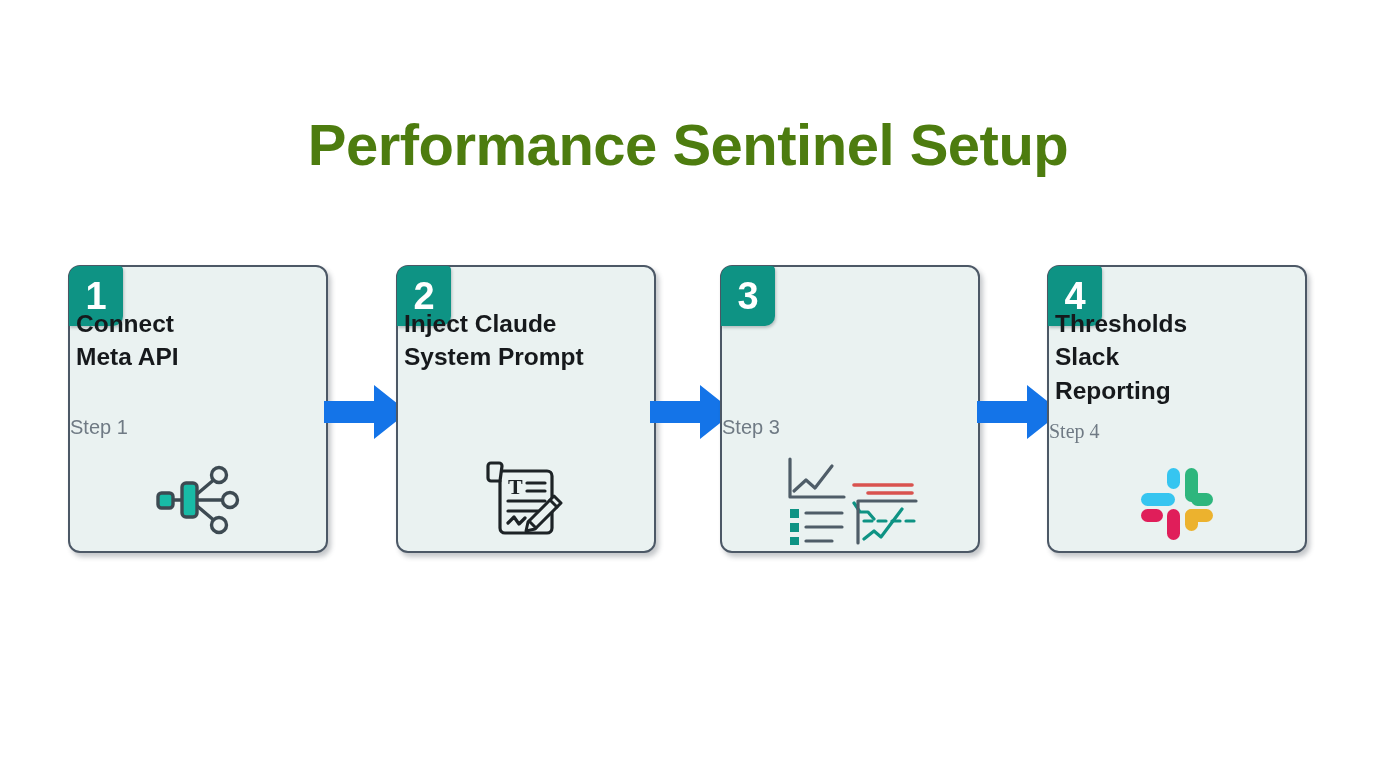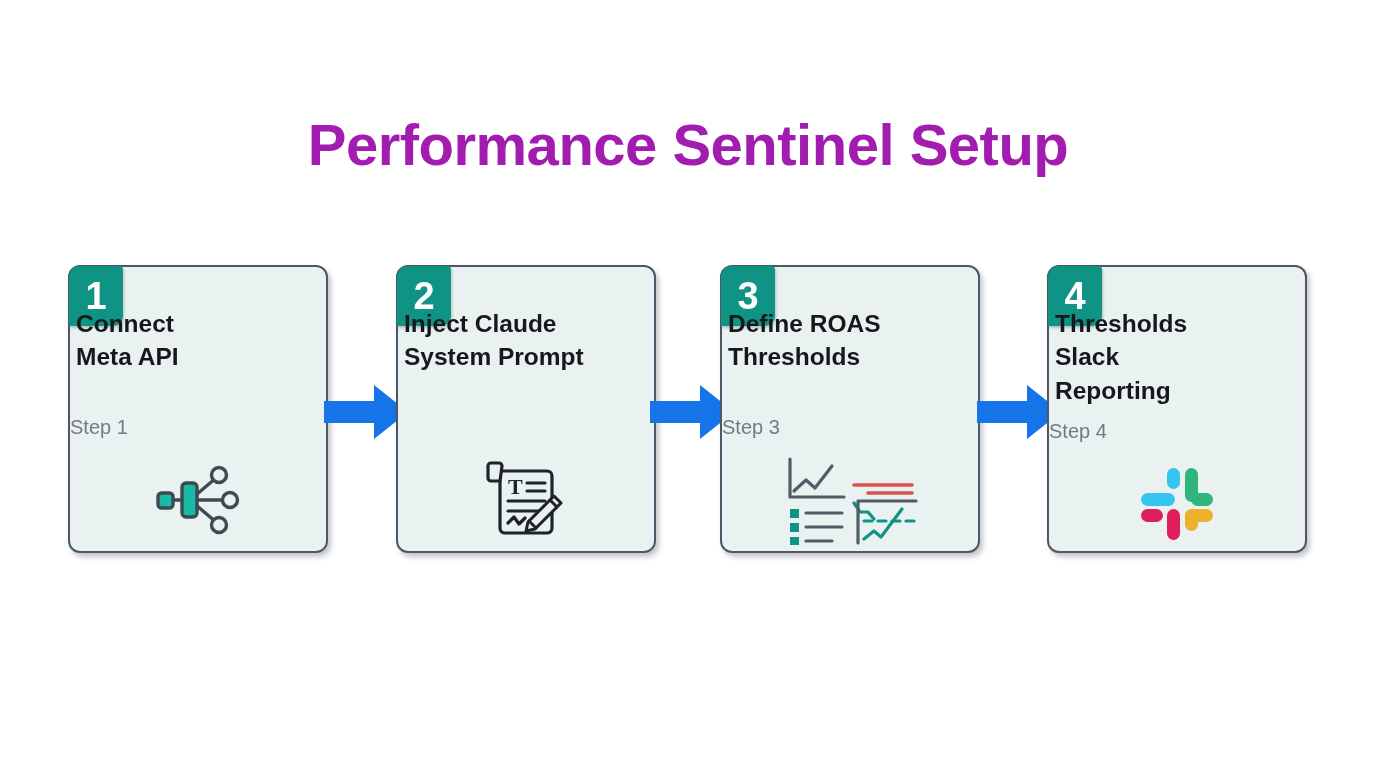--- a/index.html
+++ b/index.html
@@ -17,21 +17,21 @@
   }
 
   #page-title {
     position: absolute;
     top: 112px;
     left: 0;
     width: 1376px;
     text-align: center;
     font-size: 58px;
     font-weight: bold;
-    color: #a21caf;
+    color: #4d7c0f;
     letter-spacing: -0.5px;
     line-height: 1.15;
     white-space: nowrap;
   }
 
   #flow {
     position: absolute;
     top: 265px;
     left: 68px;
     width: 1240px;
@@ -179,24 +179,20 @@
   </div>
 
   <div class="arrow a2">
     <svg width="84" height="58" viewBox="0 0 84 58">
       <path d="M0 18 L50 18 L50 2 L84 29 L50 56 L50 40 L0 40 Z" fill="#1474e8"></path>
     </svg>
   </div>
 
   <div class="card c3">
     <div class="badge">3</div>
-    <div class="card-title">
-      <div>Define ROAS</div>
-      <div>Thresholds</div>
-    </div>
     <div class="step-label">Step 3</div>
     <div class="icon-slot">
       <svg width="136" height="90" viewBox="0 0 136 90">
 
         <g fill="none" stroke="#4f5d68" stroke-width="3.2" stroke-linecap="round" stroke-linejoin="round">
           <path d="M8 4 V42 H62"></path>
           <path d="M12 36 l12 -11 l9 8 l17 -22"></path>
         </g>
 
         <g fill="none" stroke="#d9534f" stroke-width="3.6" stroke-linecap="round">
@@ -231,21 +227,21 @@
     </svg>
   </div>
 
   <div class="card c4">
     <div class="badge">4</div>
     <div class="card-title">
       <div>Thresholds</div>
       <div>Slack</div>
       <div>Reporting</div>
     </div>
-    <div class="step-label" style="top:152px;">Step 4</div>
+    <div class="step-label" style="top:152px;font-family:Liberation Serif, serif;">Step 4</div>
     <div class="icon-slot" style="top:190px;">
       <svg width="78" height="78" viewBox="0 0 78 78">
         <g fill="#36c5f0">
           <rect x="29" y="3" width="13" height="21" rx="6.5"></rect>
           <rect x="3" y="28" width="34" height="13" rx="6.5"></rect>
         </g>
         <g fill="#2eb67d">
           <rect x="47" y="3" width="13" height="34" rx="6.5"></rect>
           <rect x="53" y="28" width="22" height="13" rx="6.5"></rect>
         </g>

